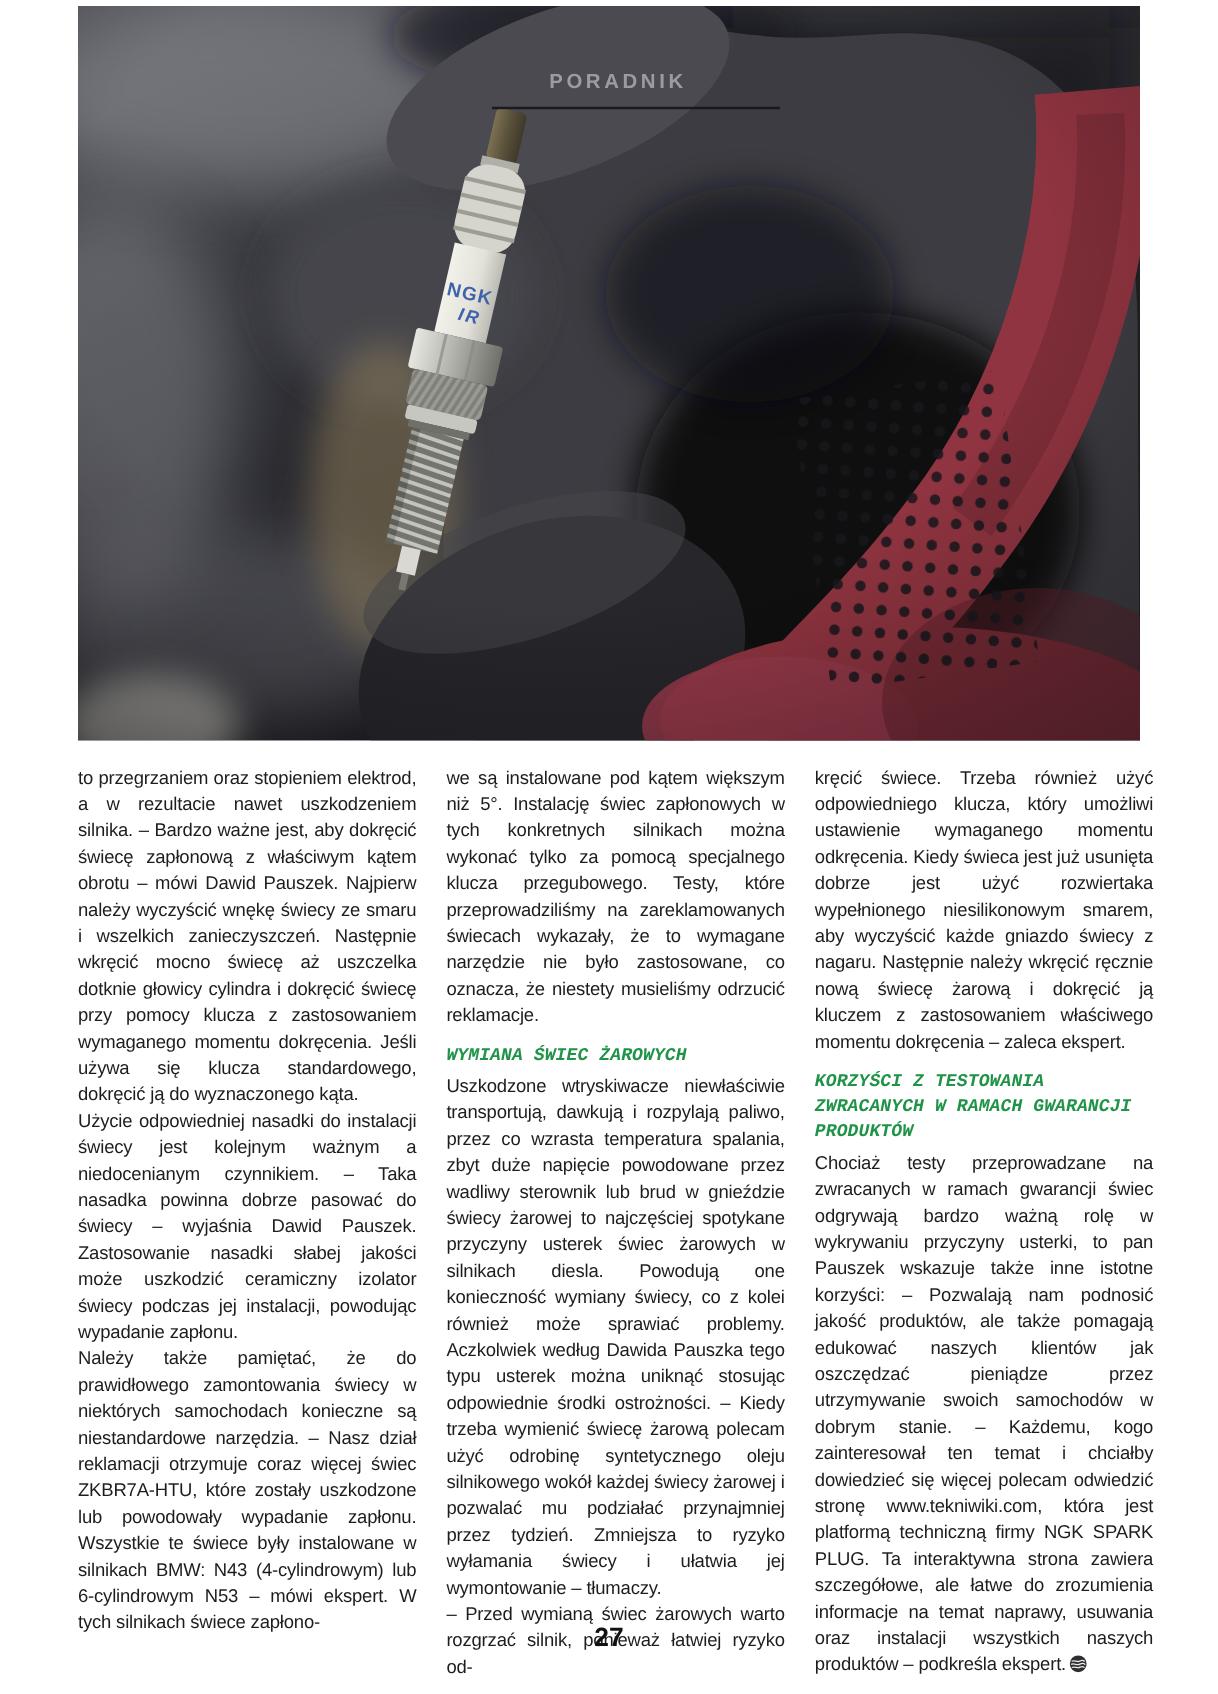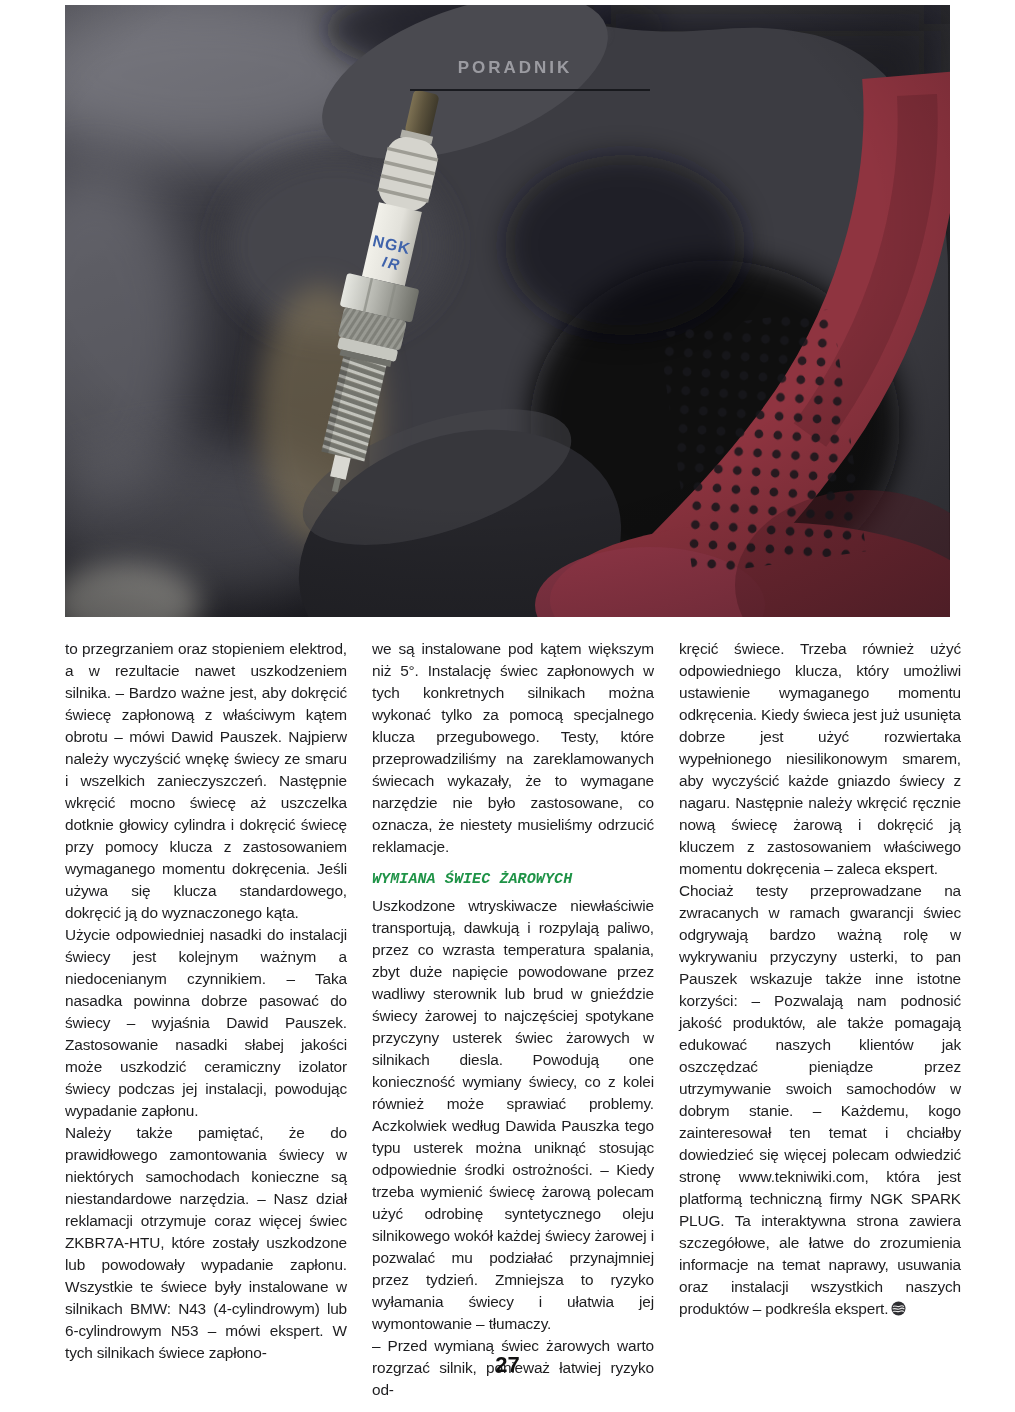--- a/index.html
+++ b/index.html
@@ -167,20 +167,21 @@
 
     <section class="col">
       <p>we są instalowane pod kątem większym niż 5°. Instalację świec zapłonowych w tych konkretnych silnikach można wykonać tylko za pomocą specjalnego klucza przegubowego. Testy, które przeprowadziliśmy na zareklamowanych świecach wykazały, że to wymagane narzędzie nie było zastosowane, co oznacza, że niestety musieliśmy odrzucić reklamacje.</p>
       <h3>WYMIANA ŚWIEC ŻAROWYCH</h3>
       <p>Uszkodzone wtryskiwacze niewłaściwie transportują, dawkują i rozpylają paliwo, przez co wzrasta temperatura spalania, zbyt duże napięcie powodowane przez wadliwy sterownik lub brud w gnieździe świecy żarowej to najczęściej spotykane przyczyny usterek świec żarowych w silnikach diesla. Powodują one konieczność wymiany świecy, co z kolei również może sprawiać problemy. Aczkolwiek według Dawida Pauszka tego typu usterek można uniknąć stosując odpowiednie środki ostrożności. – Kiedy trzeba wymienić świecę żarową polecam użyć odrobinę syntetycznego oleju silnikowego wokół każdej świecy żarowej i pozwalać mu podziałać przynajmniej przez tydzień. Zmniejsza to ryzyko wyłamania świecy i ułatwia jej wymontowanie – tłumaczy.</p>
       <p>– Przed wymianą świec żarowych warto rozgrzać silnik, ponieważ łatwiej ryzyko od-</p>
     </section>
 
     <section class="col">
       <p>kręcić świece. Trzeba również użyć odpowiedniego klucza, który umożliwi ustawienie wymaganego momentu odkręcenia. Kiedy świeca jest już usunięta dobrze jest użyć rozwiertaka wypełnionego niesilikonowym smarem, aby wyczyścić każde gniazdo świecy z nagaru. Następnie należy wkręcić ręcznie nową świecę żarową i dokręcić ją kluczem z zastosowaniem właściwego momentu dokręcenia – zaleca ekspert.</p>
+      <h3>KORZYŚCI Z TESTOWANIA ZWRACANYCH W RAMACH GWARANCJI PRODUKTÓW</h3>
       <p><span>Chociaż testy przeprowadzane na zwracanych w ramach gwarancji świec odgrywają bardzo ważną rolę w wykrywaniu przyczyny usterki, to pan Pauszek wskazuje także inne istotne korzyści: – Pozwalają nam podnosić jakość produktów, ale także pomagają edukować naszych klientów jak oszczędzać pieniądze przez utrzymywanie swoich samochodów w dobrym stanie. – Każdemu, kogo zainteresował ten temat i chciałby dowiedzieć się więcej polecam odwiedzić stronę www.tekniwiki.com, która jest platformą techniczną firmy NGK SPARK PLUG. Ta interaktywna strona zawiera szczegółowe, ale łatwe do zrozumienia informacje na temat naprawy, usuwania oraz instalacji wszystkich naszych produktów – podkreśla ekspert.</span><svg class="endicon" width="15" height="15" viewBox="0 0 15 15">
             <circle cx="7.5" cy="7.5" r="7" fill="#2e2e32"></circle>
             <path d="M2 5.4 C 4.5 4, 6.5 6.6, 9 5.2 C 11 4.1, 12.3 5, 13 5.6" stroke="#e8e8e8" stroke-width="1.1" fill="none"></path>
             <path d="M1.6 8 C 4.2 6.6, 6.4 9.2, 9 7.8 C 11.2 6.6, 12.8 7.6, 13.4 8.2" stroke="#e8e8e8" stroke-width="1.1" fill="none"></path>
             <path d="M2.2 10.6 C 4.6 9.2, 6.6 11.6, 9.1 10.3 C 11 9.3, 12.2 10.1, 12.8 10.7" stroke="#e8e8e8" stroke-width="1.1" fill="none"></path>
           </svg></p>
     </section>
 
   </main>
 

